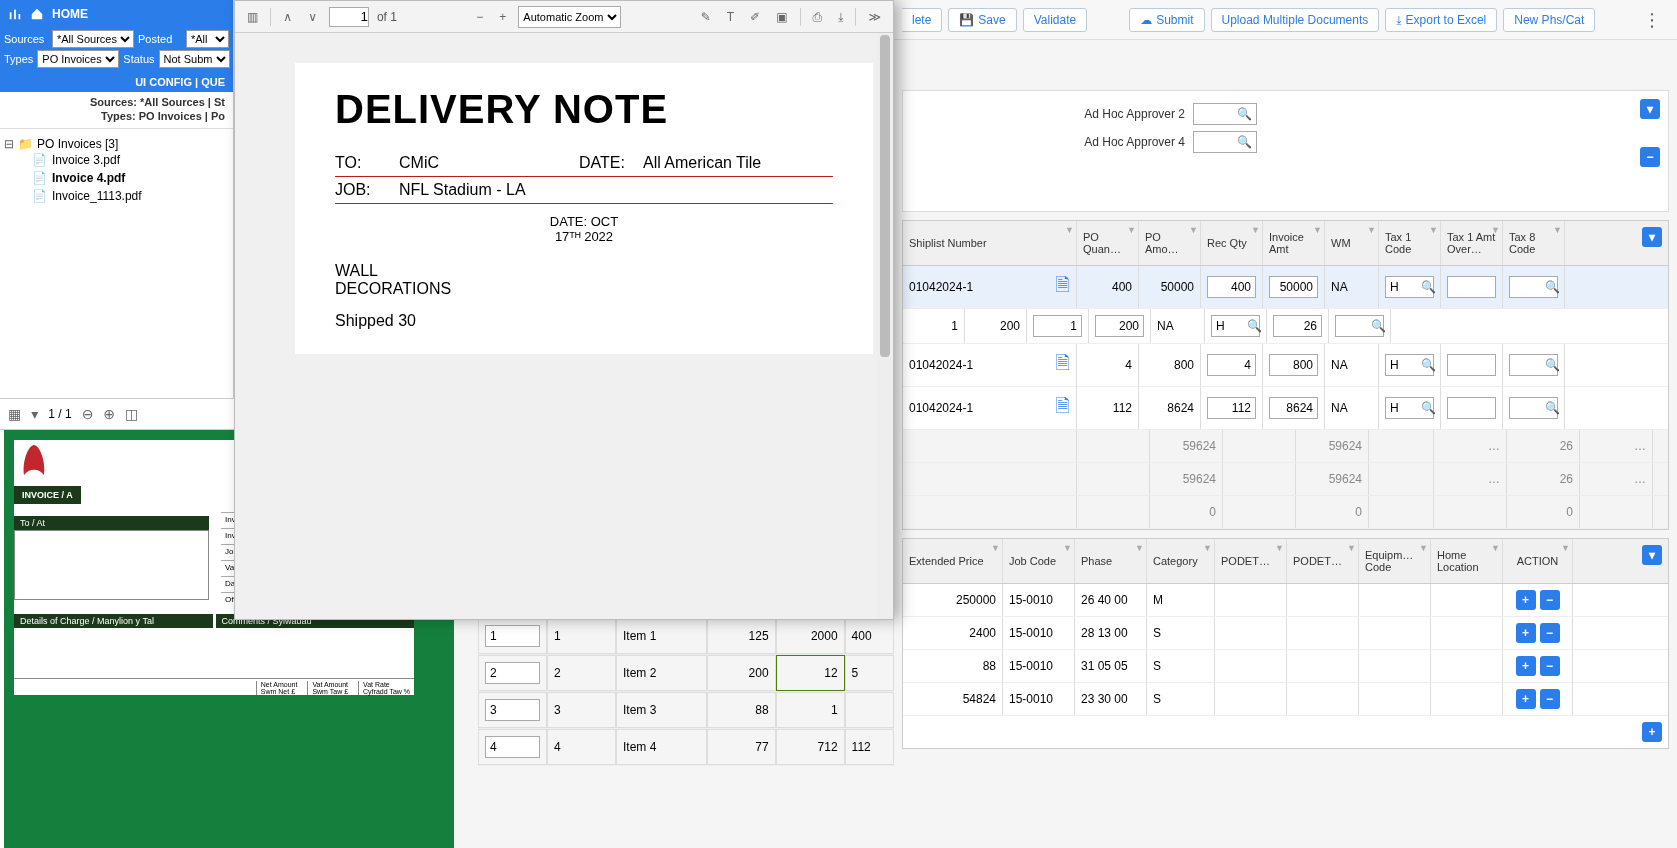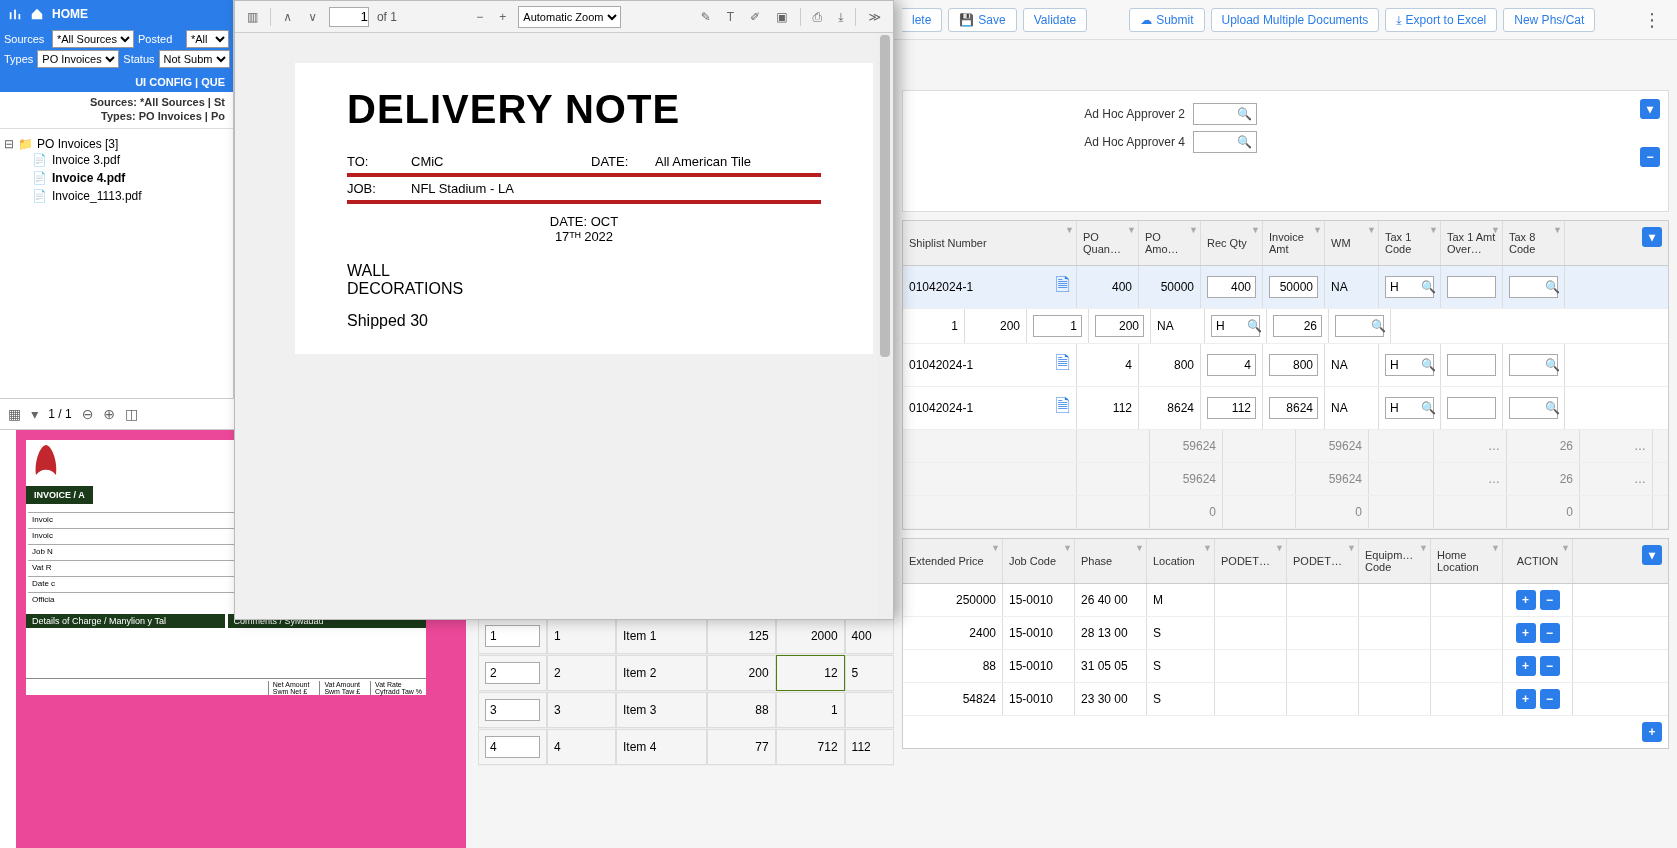--- a/index.html
+++ b/index.html
@@ -22,40 +22,40 @@
 .tree-folder { display: flex; align-items: center; gap: 4px; cursor: pointer; }
 .tree-folder .toggle { width: 10px; text-align: center; color: #666; }
 .tree-folder .folder-icon { color: #e8a33d; }
 .tree-file { display: flex; align-items: center; gap: 6px; padding: 2px 0 2px 28px; cursor: pointer; }
 .tree-file.selected { font-weight: bold; }
 .tree-file .file-icon { color: #d44; width: 14px; }
 
 
 .thumb-toolbar { position: absolute; left: 0; top: 398px; width: 234px; height: 32px; border-top: 1px solid #ccc; border-bottom: 1px solid #ccc; display: flex; align-items: center; gap: 10px; padding: 0 8px; background: #fff; }
 .thumb-toolbar .tb-btn { color: #666; cursor: pointer; font-size: 14px; }
-.thumb-area { position: absolute; left: 16px; top: 430px; width: 450px; height: 418px; background: #ec4899; overflow: hidden; padding: 10px; }
+.thumb-area { position: absolute; left: 4px; top: 430px; width: 450px; height: 418px; background: #15803d; overflow: hidden; padding: 10px; }
 .inv-card { width: 400px; background: #fff; font-size: 9px; }
 .inv-header { display: flex; gap: 10px; align-items: flex-start; }
 .inv-logo { width: 40px; height: 40px; }
 .inv-title-bar { background: #1a3a1a; color: #fff; padding: 4px 8px; font-weight: bold; margin-top: 6px; display:inline-block; }
 .inv-section-hdr { background: #1a3a1a; color: #fff; padding: 2px 6px; font-size: 9px; margin-top: 6px; }
 .inv-table td { border-top: 1px solid #aaa; padding: 2px 4px; font-size: 8px; }
 .inv-right-col { font-size: 7px; text-align: right; color: #555; margin-left:auto; }
 
 
 .pdf-viewer { position: absolute; left: 234px; top: 0; width: 660px; height: 620px; background: #fff; border: 1px solid #bbb; box-shadow: 6px 0 14px rgba(0,0,0,0.3); z-index: 50; display: flex; flex-direction: column; }
 .pdf-toolbar { height: 32px; background: #f3f3f3; border-bottom: 1px solid #ccc; display: flex; align-items: center; padding: 0 8px; gap: 8px; font-size: 12px; color: #555; }
 .pdf-toolbar .tb-btn { cursor: pointer; padding: 2px 4px; color: #666; }
 .pdf-toolbar input.page { width: 40px; text-align: right; height: 20px; border: 1px solid #aaa; }
 .pdf-toolbar select { height: 22px; font-size: 11px; border: 1px solid #aaa; background: #fff; }
 .pdf-toolbar .spacer { flex: 1; }
 .pdf-page { flex: 1; background: #f0f0f0; padding: 30px 20px 20px 60px; overflow: auto; position: relative; }
-.pdf-page .sheet { background: #fff; padding: 24px 52px; }
+.pdf-page .sheet { background: #fff; padding: 24px 40px; }
 .pdf-page h1 { font-size: 40px; font-weight: 900; letter-spacing: 1px; margin-bottom: 18px; }
-.pdf-row { display: flex; border-bottom: 4px solid #b91c1c; padding: 4px 0; font-size: 13px; }
+.pdf-row { display: flex; border-bottom: 1px solid #b91c1c; padding: 4px 0; font-size: 16px; }
 .pdf-row .lbl { width: 64px; font-weight: normal; }
 .pdf-row .val { width: 180px; }
 .pdf-row .lbl2 { width: 64px; }
 .pdf-row .val2 { flex: 1; }
 .pdf-date { text-align: center; font-size: 13px; margin: 10px 0 18px 0; }
 .pdf-body { font-size: 16px; }
 .pdf-page .vscroll { position: absolute; right: 0; top: 0; bottom: 0; width: 16px; background: #eee; }
 .pdf-page .vscroll .thumb { background: #bbb; width: 10px; margin: 2px auto; height: 55%; border-radius: 4px; }
 
 
@@ -195,20 +195,24 @@
       <svg class="inv-logo" viewBox="0 0 40 40">
           <path d="M10 35 C8 20 15 5 20 5 C25 5 32 20 30 35 C25 28 15 28 10 35 Z" fill="#c1272d"></path>
         </svg>
       <div class="inv-right-col" style="white-space:pre-line">CITY AND COUNTY OF S
 DEPARTMENT OF FINAN
 DINAS A SIR ABERTAWE
 ADRAN CYLLID NEUADD</div>
     </div>
     <div class="inv-title-bar">INVOICE / A</div>
     <div style="display:flex; gap:10px; margin-top:6px;">
+      <div style="flex:1">
+        <div class="inv-section-hdr">To / At</div>
+        <div style="height:70px; border:1px solid #888;"></div>
+      </div>
       <table class="inv-table" style="flex:1">
         <tbody>
             <tr>
               <td>Invoic</td>
             </tr>
         <tr>
               <td>Invoic</td>
             </tr>
         <tr>
               <td>Job N</td>
@@ -510,21 +514,21 @@
         </div>
       <div class="col c-job">
           <span>Job Code</span>
           <span class="filter-icon">▼</span>
         </div>
       <div class="col c-phase">
           <span>Phase</span>
           <span class="filter-icon">▼</span>
         </div>
       <div class="col c-cat">
-          <span>Location</span>
+          <span>Category</span>
           <span class="filter-icon">▼</span>
         </div>
       <div class="col c-pod1">
           <span>PODET…</span>
           <span class="filter-icon">▼</span>
         </div>
       <div class="col c-pod2">
           <span>PODET…</span>
           <span class="filter-icon">▼</span>
         </div>

